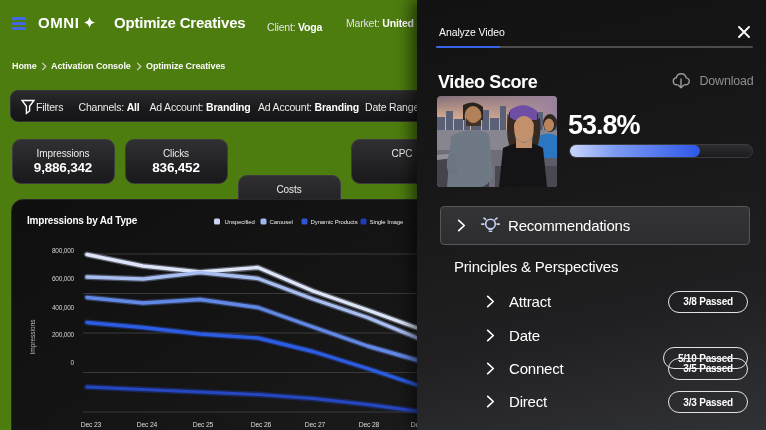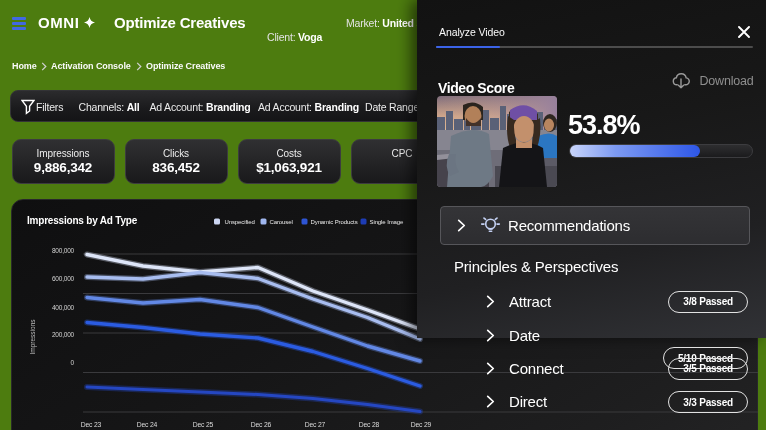--- a/index.html
+++ b/index.html
@@ -28,21 +28,21 @@
           background:linear-gradient(180deg,#303032 0%,#19191b 100%);
           border:1px solid #3c3c3f; text-align:center; padding-top:8px; }
   .card .lbl { font-size:10px; color:#ececec; line-height:11px; letter-spacing:-0.1px;}
   .card .val { font-size:13.5px; font-weight:bold; color:#fff; line-height:17px; letter-spacing:-0.2px;text-align:center;}
 
   
   .chart-card { left:11px; top:199px; width:747px; height:290px; border-radius:12px;
                 background:linear-gradient(150deg,#0f0f10 0%,#151516 40%,#1e1e1f 78%,#252526 100%); border:1px solid #28282b; }
 
   
-  .panel { left:417px; top:0; width:349px; height:338px;
+  .panel { left:417px; top:0; width:349px; height:430px;
            background:linear-gradient(168deg,#121212 0%,#181818 40%,#202022 72%,#313236 100%);
            box-shadow:-6px 0 14px rgba(0,0,0,0.55); }
   .p-head { position:absolute; left:22px; top:26px; font-size:10.5px; color:#fafafa; letter-spacing:-0.1px;}
   .rec-card { position:absolute; left:23px; top:206px; width:310px; height:39px; border-radius:4px;
               background:linear-gradient(180deg,#343437,#2d2d30); border:1px solid #56565a;
               display:flex; align-items:center; }
   .row-name { font-size:15px; color:#fff; letter-spacing:-0.2px; }
   .badge { position:absolute; height:22px; border:1.5px solid #e2e2e2; border-radius:11px;
            font-size:10px; font-weight:bold; color:#fff; display:flex; align-items:center;
            justify-content:center; padding:0 14px; letter-spacing:-0.2px; }
@@ -54,21 +54,21 @@
   <div class="abs burger" style="left:11.5px; top:16.5px;">
       <div></div>
       <div></div>
       <div></div>
     </div>
   <div class="abs" style="left:38px; top:14px; font-size:15px; font-weight:bold; letter-spacing:0.6px;">OMNI</div>
   <svg class="abs" style="left:84px; top:16.5px;" width="11" height="11" viewBox="0 0 12 12">
     <path d="M6 0 C6.6 3.4, 8.6 5.4, 12 6 C8.6 6.6, 6.6 8.6, 6 12 C5.4 8.6, 3.4 6.6, 0 6 C3.4 5.4, 5.4 3.4, 6 0 Z" fill="#fff"></path>
   </svg>
   <div class="abs" style="left:114px; top:14px; font-size:15px; font-weight:bold; letter-spacing:-0.2px;">Optimize Creatives</div>
-  <div class="abs h-meta" style="left:267px; top:31px;">Client: <b>Voga</b></div>
+  <div class="abs h-meta" style="left:267px; top:21px;">Client: <b>Voga</b></div>
   <div class="abs h-meta" style="left:346px; top:17px;">Market: <b>United States</b></div>
 
   <div class="abs crumb" style="left:12px; top:61px;">Home</div>
   <svg class="abs" style="left:39.5px; top:62px;" width="8" height="9" viewBox="0 0 8 10">
       <path d="M2 1 L6 5 L2 9" fill="none" stroke="#cfcfcf" stroke-width="1.4"></path>
     </svg>
   <div class="abs crumb" style="left:51px; top:61px;">Activation Console</div>
   <svg class="abs" style="left:135px; top:62px;" width="8" height="9" viewBox="0 0 8 10">
       <path d="M2 1 L6 5 L2 9" fill="none" stroke="#cfcfcf" stroke-width="1.4"></path>
     </svg>
@@ -86,21 +86,21 @@
   </div>
 
   <div class="card" style="left:11.5px; width:103px;">
       <div class="lbl">Impressions</div>
       <div class="val">9,886,342</div>
     </div>
   <div class="card" style="left:124.5px; width:103px;">
       <div class="lbl">Clicks</div>
       <div class="val">836,452</div>
     </div>
-  <div class="card" style="left:237.5px; width:103px;">
+  <div class="card" style="left:237.5px; width:103px;margin-top:36px;">
       <div class="lbl">Costs</div>
       <div class="val">$1,063,921</div>
     </div>
   <div class="card" style="left:350.5px; width:103px;">
       <div class="lbl">CPC</div>
     </div>
 
   <div class="abs chart-card"></div>
   <svg class="abs" style="left:11px; top:199px;" width="747" height="231" viewBox="0 0 747 231">
 
@@ -163,21 +163,21 @@
   <div class="abs panel">
     <div class="p-head">Analyze Video</div>
 
     <svg class="abs" style="left:321px; top:26px;" width="12" height="12" viewBox="0 0 12 12">
       <path d="M1 1 L11 11 M11 1 L1 11" stroke="#fff" stroke-width="1.9" stroke-linecap="round"></path>
     </svg>
 
     <div class="abs" style="left:19px; top:46px; width:317px; height:2px; background:#4c4c4c; border-radius:1px;"></div>
     <div class="abs" style="left:19px; top:46px; width:64px; height:2px; background:#3b63e8; border-radius:1px;"></div>
 
-    <div class="abs" style="left:21px; top:80px; font-size:14px; font-weight:bold; letter-spacing:-0.4px;text-align:right;">Video Score</div>
+    <div class="abs" style="left:21px; top:72px; font-size:18px; font-weight:bold; letter-spacing:-0.4px;text-align:right;">Video Score</div>
 
     <svg class="abs" style="left:254px; top:71px;" width="20" height="20" viewBox="0 0 24 24">
       <path d="M7.5 16.5 H7 a4.2 4.2 0 0 1-0.6-8.36 A6 6 0 0 1 18.2 8.2 A4.1 4.1 0 0 1 17.3 16.5 h-0.8" fill="none" stroke="#9a9a9a" stroke-width="1.7" stroke-linecap="round"></path>
       <path d="M12 9.5 v10.5 M8.9 17 L12 20.1 L15.1 17" fill="none" stroke="#9a9a9a" stroke-width="1.7" stroke-linecap="round" stroke-linejoin="round"></path>
     </svg>
     <div class="abs" style="left:282.5px; top:74px; font-size:12.5px; color:#8f8f8f; letter-spacing:-0.2px;">Download</div>
 
     <svg class="abs" style="left:20px; top:96px; border-radius:4px;" width="120" height="91" viewBox="0 0 120 91">
       <defs>
         <linearGradient id="sky" x1="0" y1="0" x2="0" y2="1">

